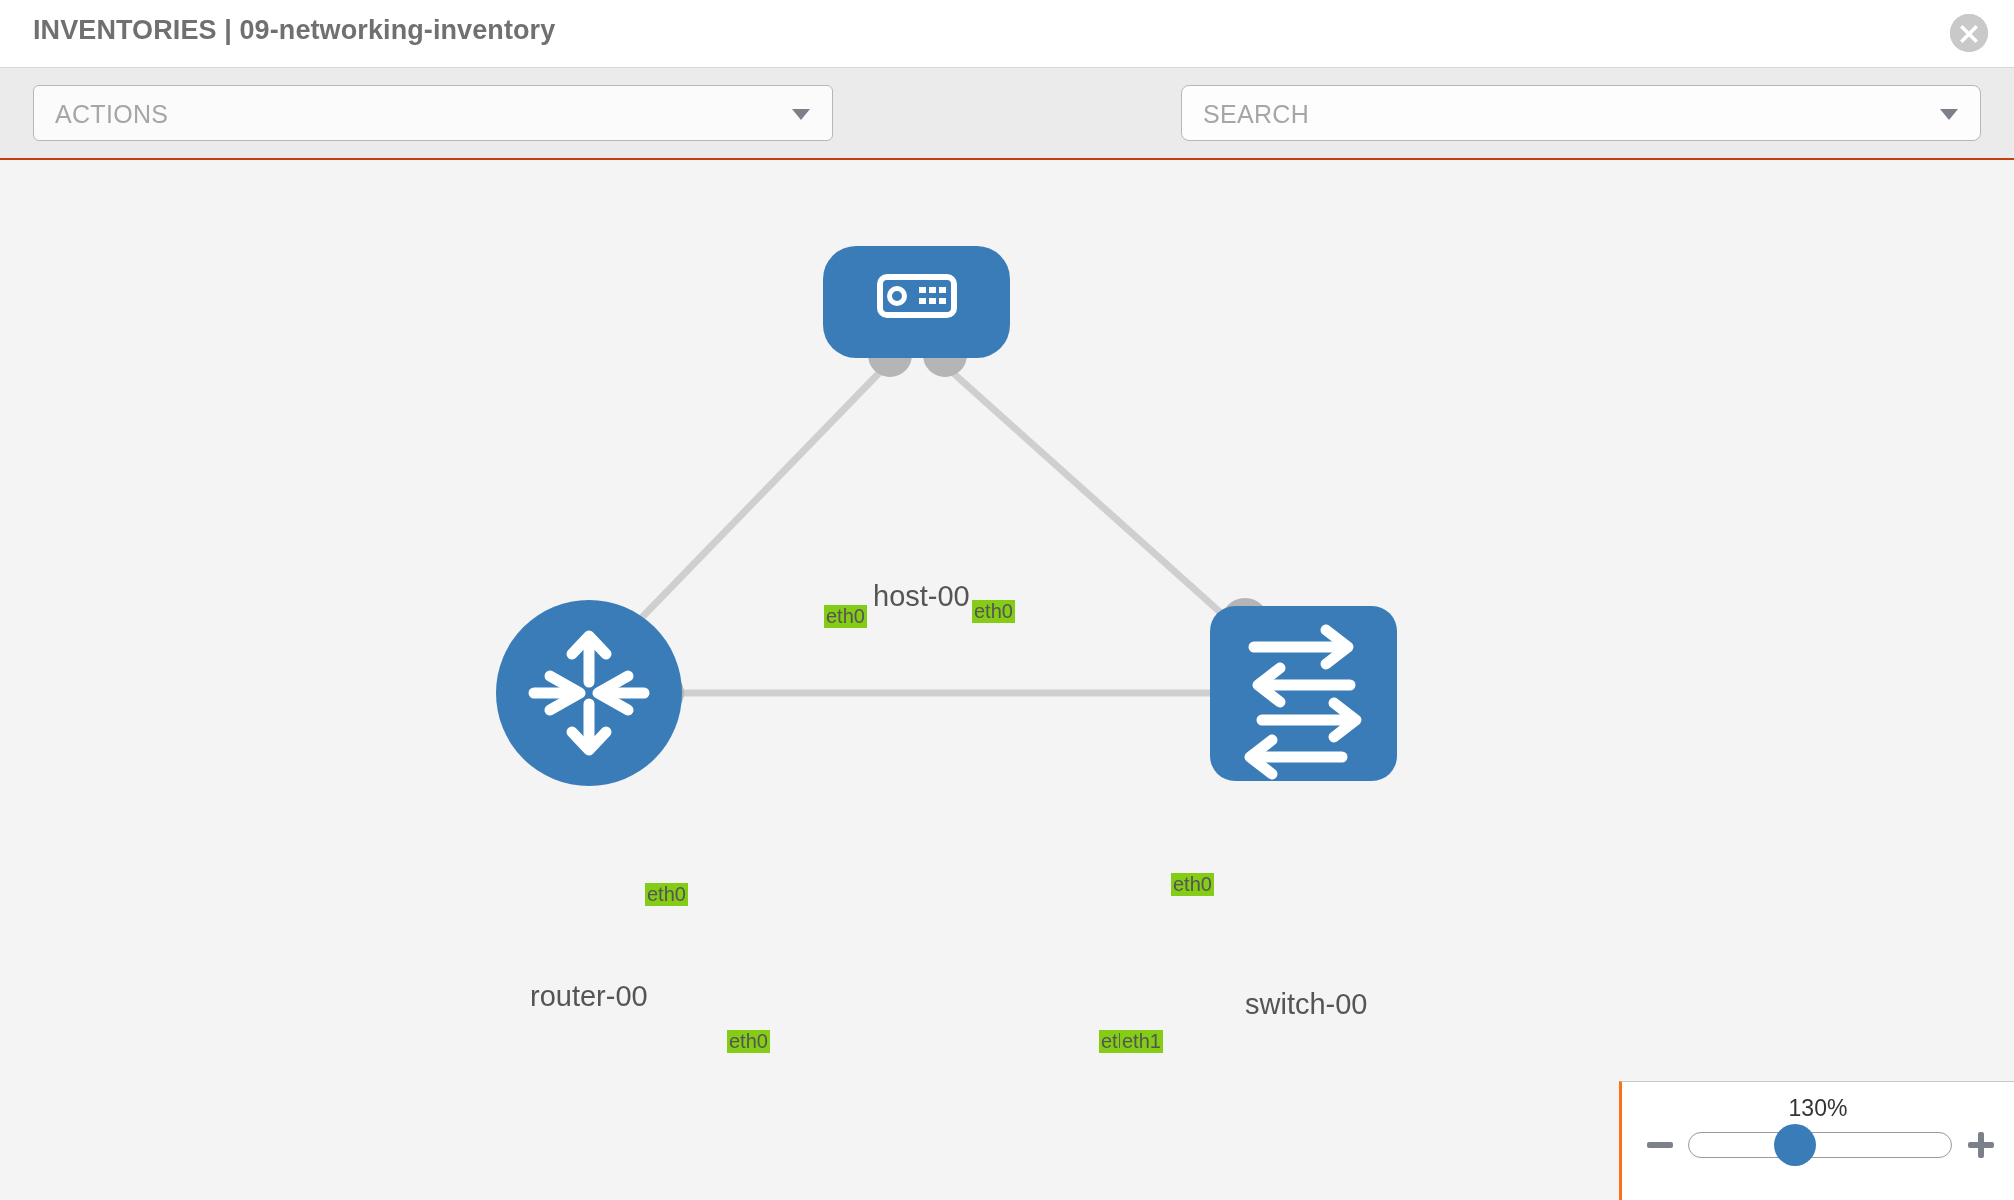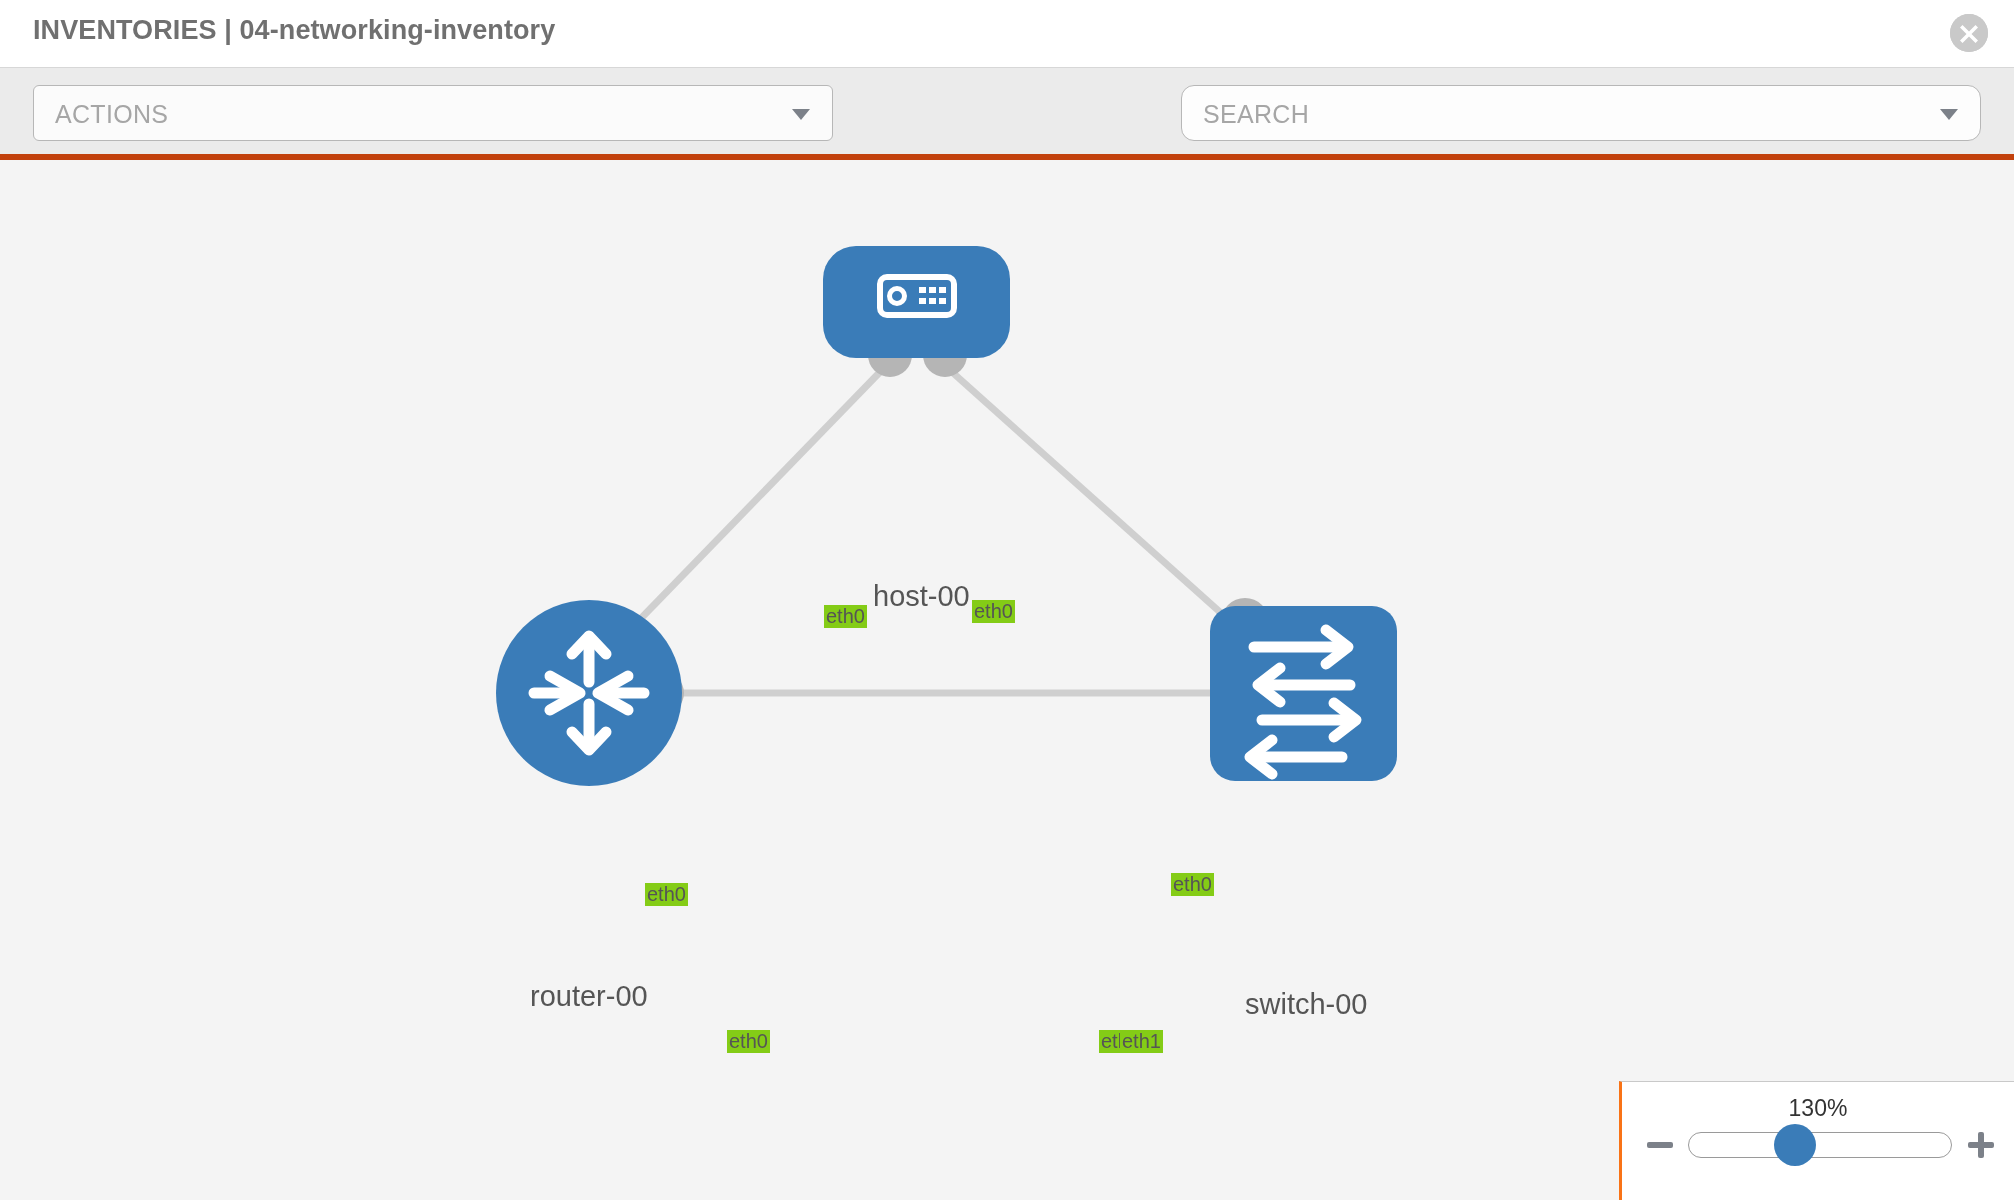--- a/index.html
+++ b/index.html
@@ -47,21 +47,21 @@
   }
   .close-btn svg { display:block; }
 
   
   .toolbar {
     position: absolute;
     left: 0; top: 68px;
     width: 2014px;
     height: 92px;
     background: #ebebeb;
-    border-bottom: 6px solid #c2410c;
+    border-bottom: 2px solid #c2410c;
     box-sizing: border-box;
   }
   .actions-select {
     position: absolute;
     left: 33px;
     top: 17px;
     width: 800px;
     height: 56px;
     background: #fbfbfb;
     border: 1px solid #b7b7b7;
@@ -98,21 +98,21 @@
   .tool-icon.key    { left: 1098px; }
 
   .search-box {
     position: absolute;
     left: 1181px;
     top: 17px;
     width: 800px;
     height: 56px;
     background: #fdfdfd;
     border: 1px solid #b7b7b7;
-    border-radius: 13px;
+    border-radius: 8px;
     box-sizing: border-box;
     cursor: text;
   }
   .search-placeholder {
     position: absolute;
     left: 21px;
     top: 14px;
     font-size: 25px;
     color: #a6a6a6;
     letter-spacing: 0.3px;
@@ -203,21 +203,21 @@
     height: 42px;
     border-radius: 50%;
     background: #3a7cb8;
     cursor: grab;
   }
 </style>
 </head>
 <body>
 
 <div class="header">
-  <div class="header-title">INVENTORIES | 04-networking-inventory</div>
+  <div class="header-title">INVENTORIES | 09-networking-inventory</div>
   <div class="close-btn">
     <svg width="38" height="38" viewBox="0 0 38 38">
       <circle cx="19" cy="19" r="19" fill="#c9c9c9"></circle>
       <path d="M12.5 11 L19 17.5 L25.5 11 L28 13.5 L21.5 20 L28 26.5 L25.5 29 L19 22.5 L12.5 29 L10 26.5 L16.5 20 L10 13.5 Z" fill="#ffffff"></path>
     </svg>
   </div>
 </div>
 
 <div class="toolbar">
 

